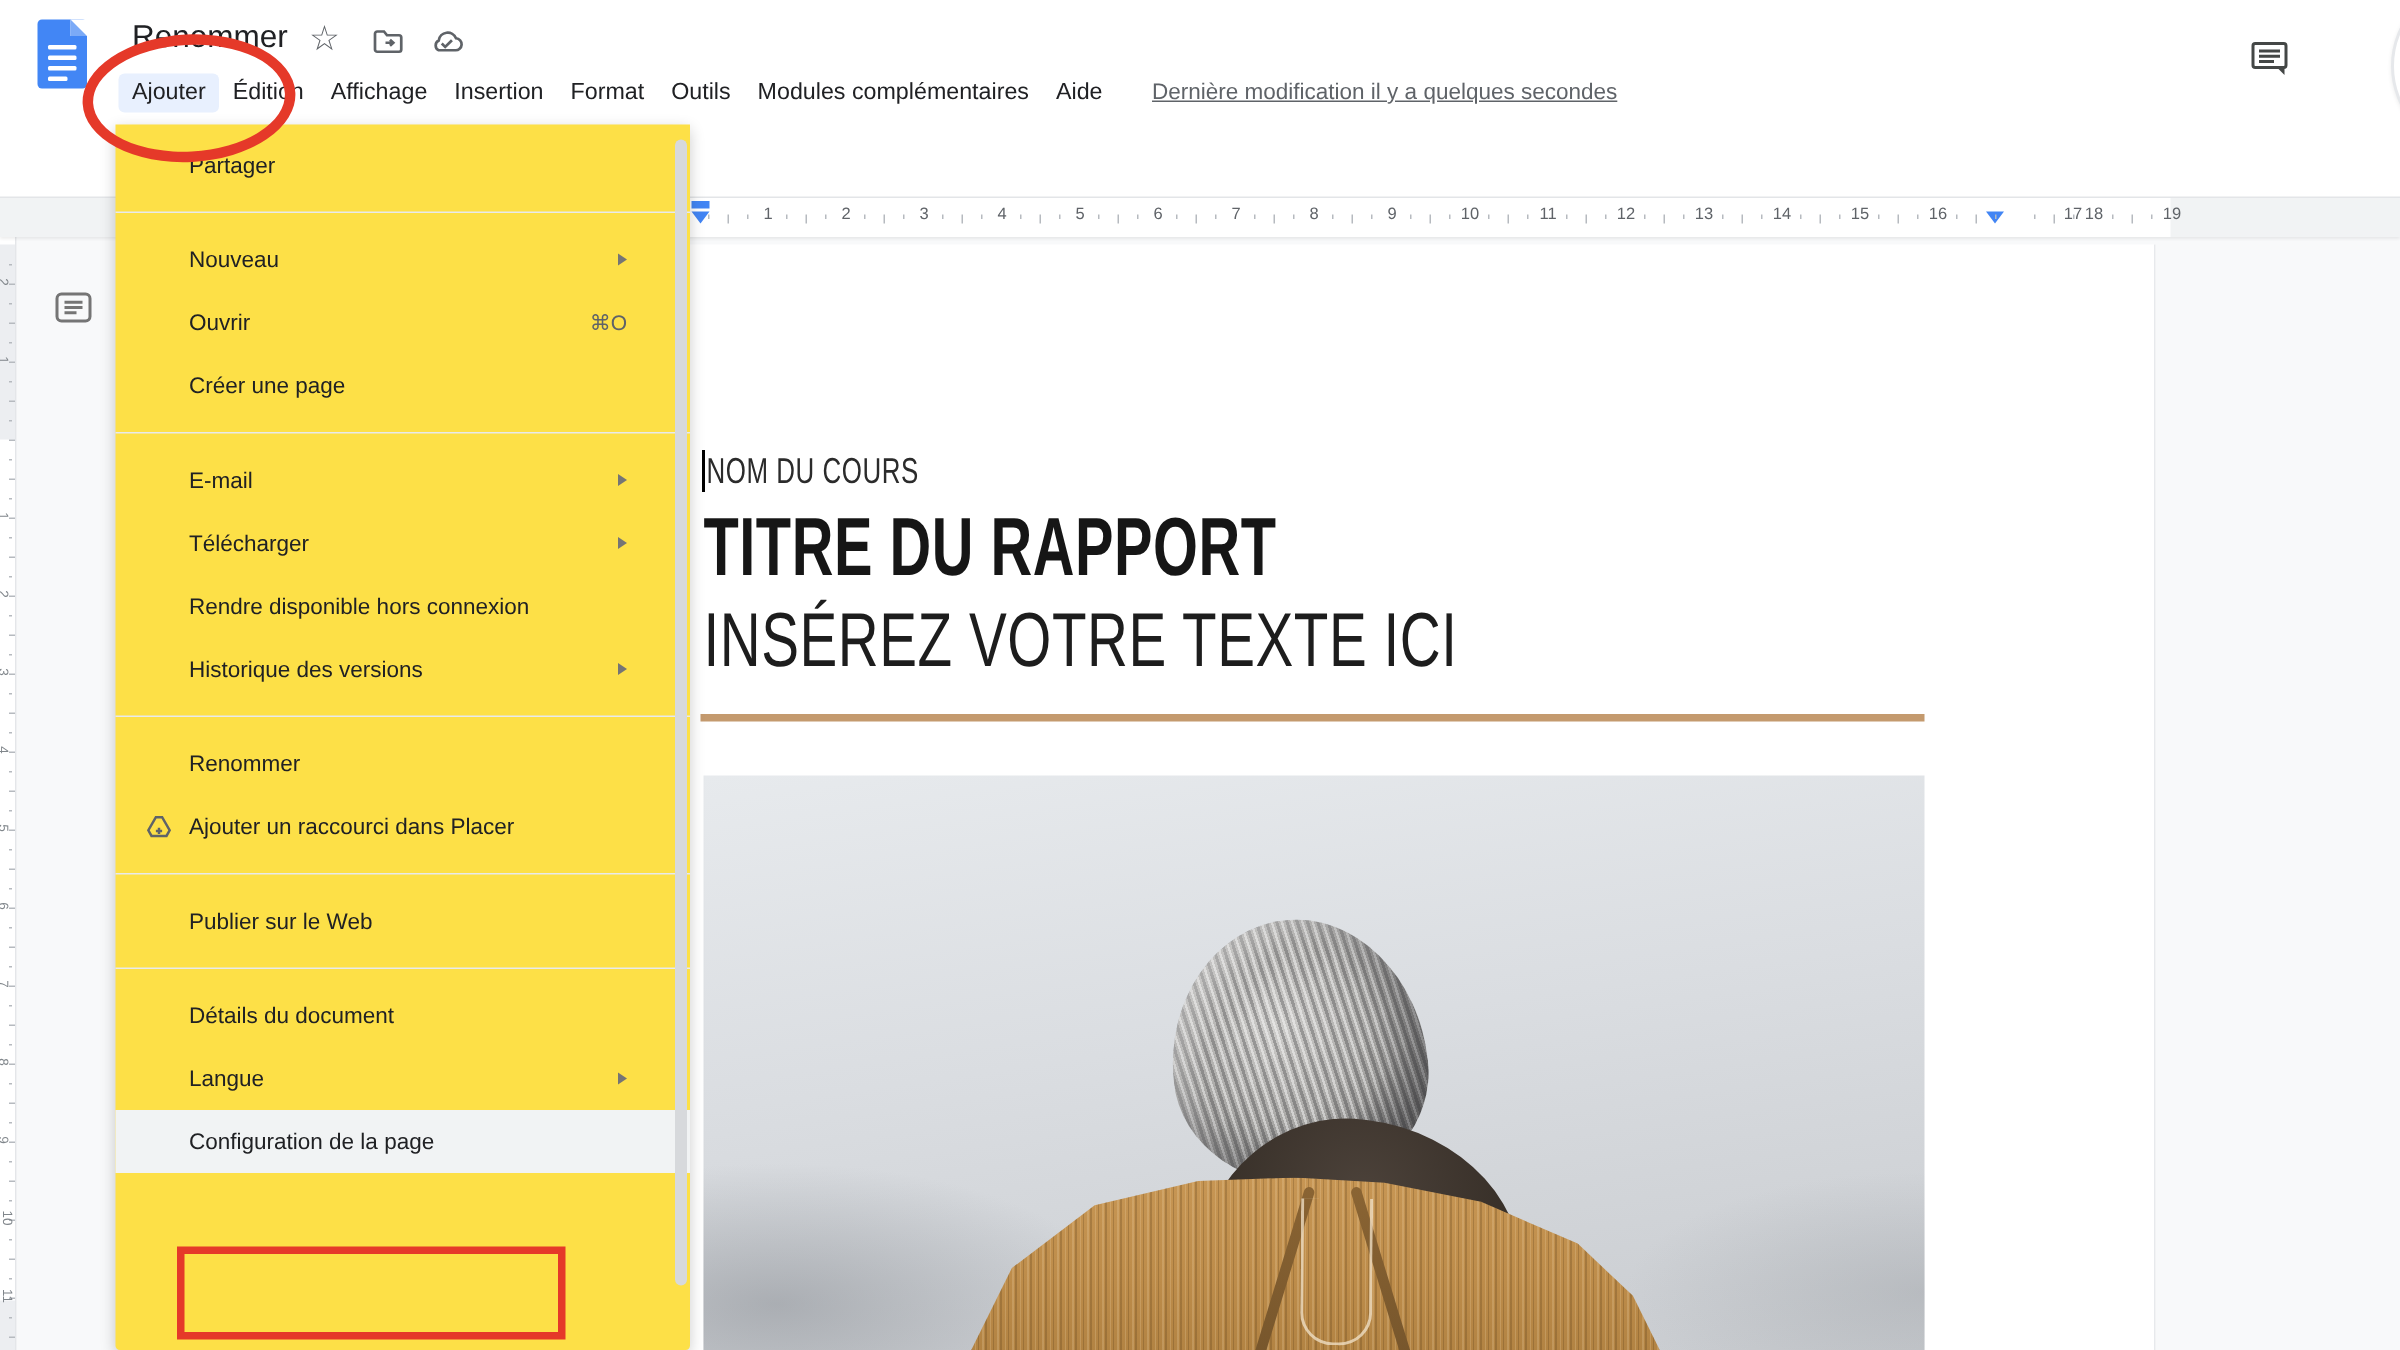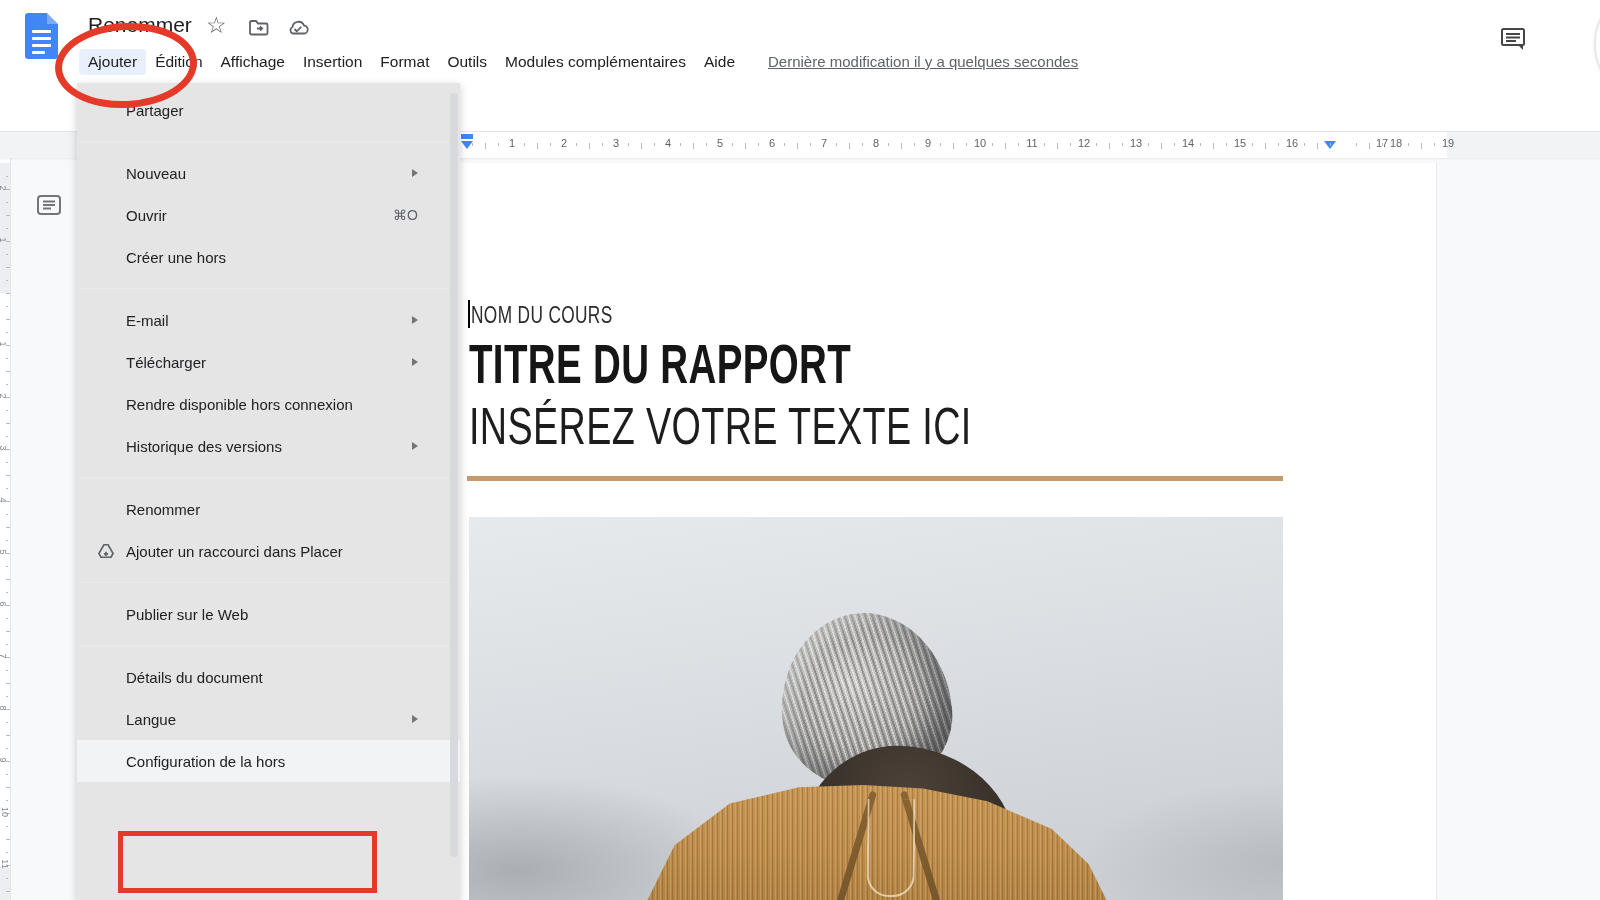--- a/index.html
+++ b/index.html
@@ -68,21 +68,21 @@
   #jacket{position:absolute;left:178px;top:268px;width:460px;height:116px;
     background:
       repeating-linear-gradient(90deg, rgba(84,56,20,.25) 0 1px, rgba(255,255,255,0) 1px 3px, rgba(255,235,200,.18) 3px 4px, rgba(255,255,255,0) 4px 5px),
       linear-gradient(180deg,#c79654 0%,#bd8c4a 60%,#b28343 100%);
     clip-path:polygon(0% 100%, 6% 52%, 18% 16%, 33% 2%, 47% 0%, 60% 3%, 74% 14%, 88% 38%, 96% 68%, 100% 100%);}
   .hoodline{position:absolute;top:272px;width:7px;height:118px;background:linear-gradient(180deg,#8a6433,#77562c);border-radius:4px;}
   #hoodline-l{left:384px;transform:rotate(17deg);}
   #hoodline-r{left:448px;transform:rotate(-17deg);}
   #drawstring{position:absolute;left:398px;top:282px;width:44px;height:96px;border:2px solid rgba(238,222,196,.8);border-top:none;border-radius:0 0 22px 22px;transform:rotate(0.5deg);}
   
-  #file-menu{position:absolute;left:77px;top:83px;width:383px;height:817px;background:#e5e5e5;
+  #file-menu{position:absolute;left:77px;top:83px;width:383px;height:817px;background:#fde047;
     box-shadow:0 3px 10px rgba(0,0,0,.2);border-radius:0 0 3px 3px;padding-top:6px;box-sizing:border-box;z-index:20;}
   .mi{position:relative;height:42px;display:flex;align-items:center;font-size:15px;color:#202124;cursor:default;}
   .mi.hl{background:#f1f3f4;}
   .mi-label{margin-left:49px;}
   .mi-icon{position:absolute;left:19px;top:11px;width:20px;height:20px;color:#5f6368;}
   .mi-shortcut{position:absolute;right:42px;color:#5f6368;font-size:14px;}
   .mi-arrow{position:absolute;right:42px;width:0;height:0;border-left:6px solid #757575;border-top:4.5px solid transparent;border-bottom:4.5px solid transparent;}
   .mdiv{border-top:1px solid #e8eaed;margin:10px 0;}
   #menu-scrollbar{position:absolute;right:2px;top:10px;width:8px;height:764px;border-radius:4px;background:#d7d9dc;}
   
@@ -464,21 +464,21 @@
   <div class="mdiv"></div>
   <div class="mi">
       <span class="mi-label">Nouveau</span>
       <span class="mi-arrow"></span>
     </div>
   <div class="mi">
       <span class="mi-label">Ouvrir</span>
       <span class="mi-shortcut">⌘O</span>
     </div>
   <div class="mi">
-      <span class="mi-label">Créer une hors</span>
+      <span class="mi-label">Créer une page</span>
     </div>
   <div class="mdiv"></div>
   <div class="mi">
       <span class="mi-label">E-mail</span>
       <span class="mi-arrow"></span>
     </div>
   <div class="mi">
       <span class="mi-label">Télécharger</span>
       <span class="mi-arrow"></span>
     </div>
@@ -508,19 +508,19 @@
     </div>
   <div class="mdiv"></div>
   <div class="mi">
       <span class="mi-label">Détails du document</span>
     </div>
   <div class="mi">
       <span class="mi-label">Langue</span>
       <span class="mi-arrow"></span>
     </div>
   <div class="mi hl">
-      <span class="mi-label">Configuration de la hors</span>
+      <span class="mi-label">Configuration de la page</span>
     </div>
   <div id="menu-scrollbar"></div>
 </div>
 
 <div id="ann-ellipse" style="border-color: rgb(229, 57, 41);"></div>
 <div id="ann-box" style="border-color: rgb(229, 57, 41);"></div>
 
 </body></html>

